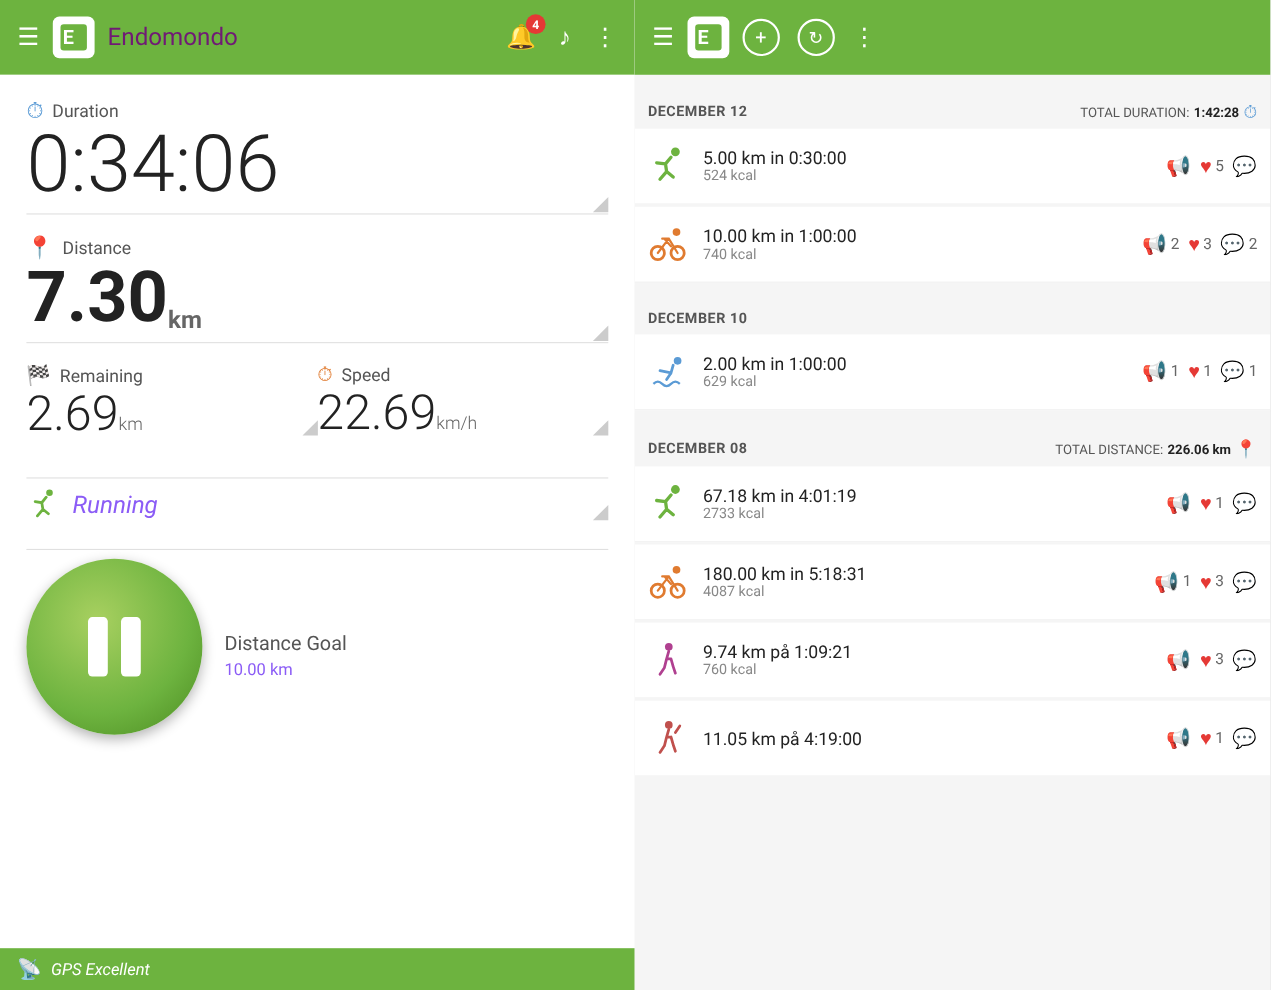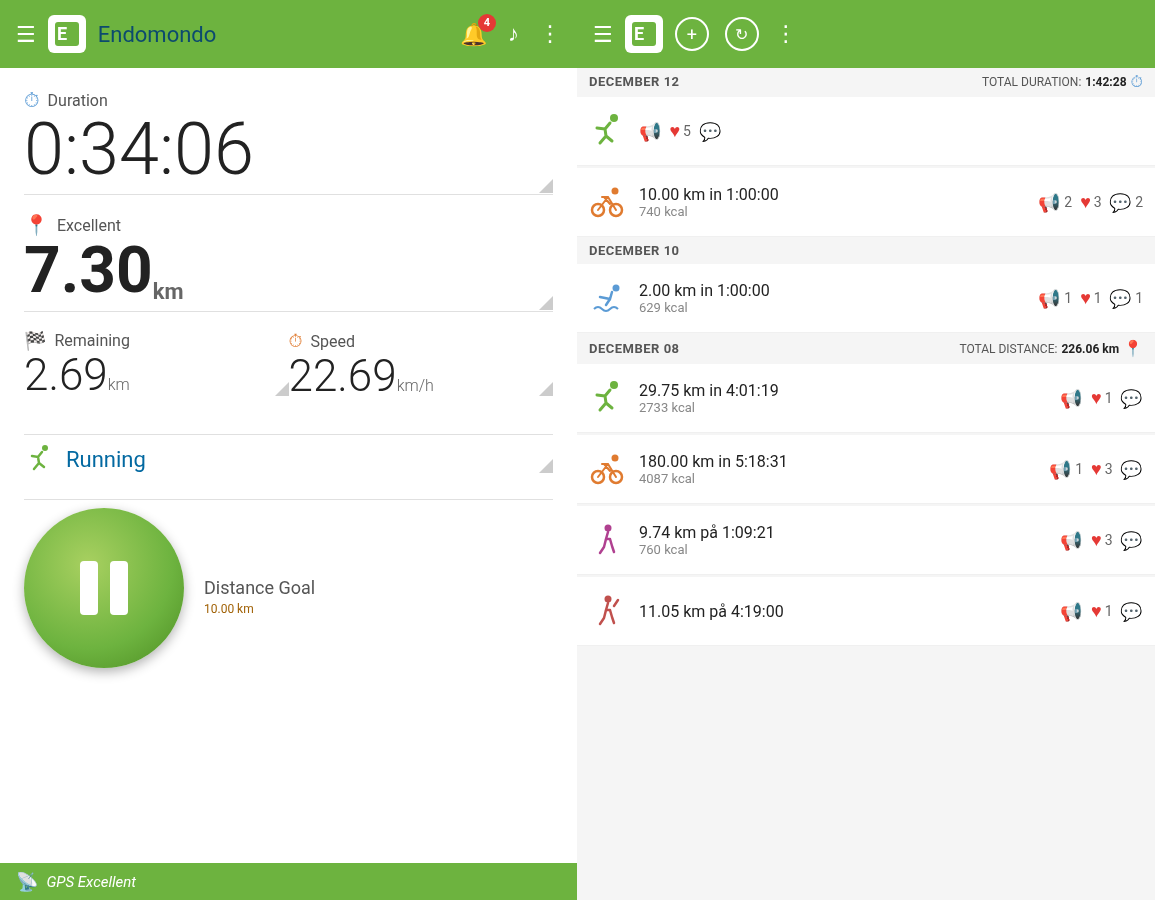--- a/index.html
+++ b/index.html
@@ -38,21 +38,21 @@
       border-radius: 6px;
       display: flex;
       align-items: center;
       justify-content: center;
       flex-shrink: 0;
     }
 
     .logo-box svg { width: 28px; height: 28px; }
 
     .app-title {
-      color: #0c4a6e;
+      color: #701a75;
       font-size: 22px;
       font-weight: 400;
       flex: 1;
     }
 
     .header-icons {
       display: flex;
       align-items: center;
       gap: 20px;
     }
@@ -218,22 +218,22 @@
     }
 
     .goal-label {
       font-size: 18px;
       color: #555;
       margin-bottom: 4px;
       margin-top: 16px;
     }
 
     .goal-value {
-      font-size: 12px;
-      color: #a16207;
+      font-size: 15px;
+      color: #8b5cf6;
     }
 
     .gps-bar {
       background: #6db33f;
       padding: 8px 16px;
       display: flex;
       align-items: center;
       gap: 8px;
       flex-shrink: 0;
     }
@@ -294,21 +294,21 @@
       cursor: pointer;
     }
 
     .history-list {
       flex: 1;
       overflow-y: auto;
       padding: 0;
     }
 
     .date-section {
-      padding: 4px 12px 4px;
+      padding: 24px 12px 4px;
       background: #f5f5f5;
       display: flex;
       justify-content: space-between;
       align-items: center;
     }
 
     .date-label {
       font-size: 13px;
       font-weight: bold;
       color: #555;
@@ -411,21 +411,21 @@
         <span style="color:#5b9bd5; font-size:20px;">⏱</span>
         <span>Duration</span>
       </div>
       <div class="stat-value-large">0:34:06</div>
       <hr class="divider-line">
     </div>
 
     <div class="stat-section">
       <div class="stat-label">
         <span style="color:#9c27b0; font-size:20px;">📍</span>
-        <span>Excellent</span>
+        <span>Distance</span>
       </div>
       <div class="stat-value-medium">
         <span>7.30</span><span class="stat-unit">km</span>
       </div>
       <hr class="divider-line">
     </div>
 
     <div class="two-col">
       <div class="stat-section">
         <div class="stat-label">
@@ -446,21 +446,21 @@
         </div>
       </div>
     </div>
     <hr class="divider-line">
 
     <div class="activity-label">
       <svg width="32" height="32" viewBox="0 0 32 32">
         <circle cx="21" cy="5" r="3" fill="#6db33f"></circle>
         <path d="M18 9 L14 14 L8 13 M14 14 L15 20 L10 26 M15 20 L20 24" stroke="#6db33f" stroke-width="2.5" fill="none" stroke-linecap="round"></path>
       </svg>
-      <span style="font-size:22px; color:#0369a1;">Running</span>
+      <span style="font-size:22px; color:#8b5cf6;font-style:italic;">Running</span>
     </div>
     <hr class="divider-line">
 
     <div class="bottom-area">
       <div class="pause-btn">
         <div class="pause-bars">
           <div class="pause-bar"></div>
           <div class="pause-bar"></div>
         </div>
       </div>
@@ -501,20 +501,24 @@
       TOTAL DURATION: <span class="date-total-value">1:42:28</span> <span style="color:#5b9bd5; font-size:16px;">⏱</span>
     </span>
       </div>
       <div class="workout-card">
       <div class="workout-icon">
           <svg width="38" height="38" viewBox="0 0 38 38">
             <circle cx="26" cy="6" r="4" fill="#6db33f"></circle>
             <path d="M22 11 L17 17 L9 16 M17 17 L18 24 L12 31 M18 24 L24 29" stroke="#6db33f" stroke-width="3" fill="none" stroke-linecap="round" stroke-linejoin="round"></path>
           </svg>
         </div>
+      <div class="workout-info">
+        <div class="workout-main">5.00 km in 0:30:00</div>
+        <div class="workout-sub">524 kcal</div>
+      </div>
       <div class="workout-stats">
           <div class="stat-icon-group">
         <span style="color:#ccc; font-size:18px;">📢</span>
       </div>
           <div class="stat-icon-group">
         <span style="color:#e53935; font-size:18px;">♥</span>
         <span class="stat-count">5</span>
       </div>
           <div class="stat-icon-group">
         <span style="color:#ccc; font-size:18px;">💬</span>
@@ -586,21 +590,21 @@
     </span>
       </div>
       <div class="workout-card">
       <div class="workout-icon">
           <svg width="38" height="38" viewBox="0 0 38 38">
             <circle cx="26" cy="6" r="4" fill="#6db33f"></circle>
             <path d="M22 11 L17 17 L9 16 M17 17 L18 24 L12 31 M18 24 L24 29" stroke="#6db33f" stroke-width="3" fill="none" stroke-linecap="round" stroke-linejoin="round"></path>
           </svg>
         </div>
       <div class="workout-info">
-        <div class="workout-main">29.75 km in 4:01:19</div>
+        <div class="workout-main">67.18 km in 4:01:19</div>
         <div class="workout-sub">2733 kcal</div>
       </div>
       <div class="workout-stats">
           <div class="stat-icon-group">
         <span style="color:#ccc; font-size:18px;">📢</span>
       </div>
           <div class="stat-icon-group">
         <span style="color:#e53935; font-size:18px;">♥</span>
         <span class="stat-count">1</span>
       </div>

